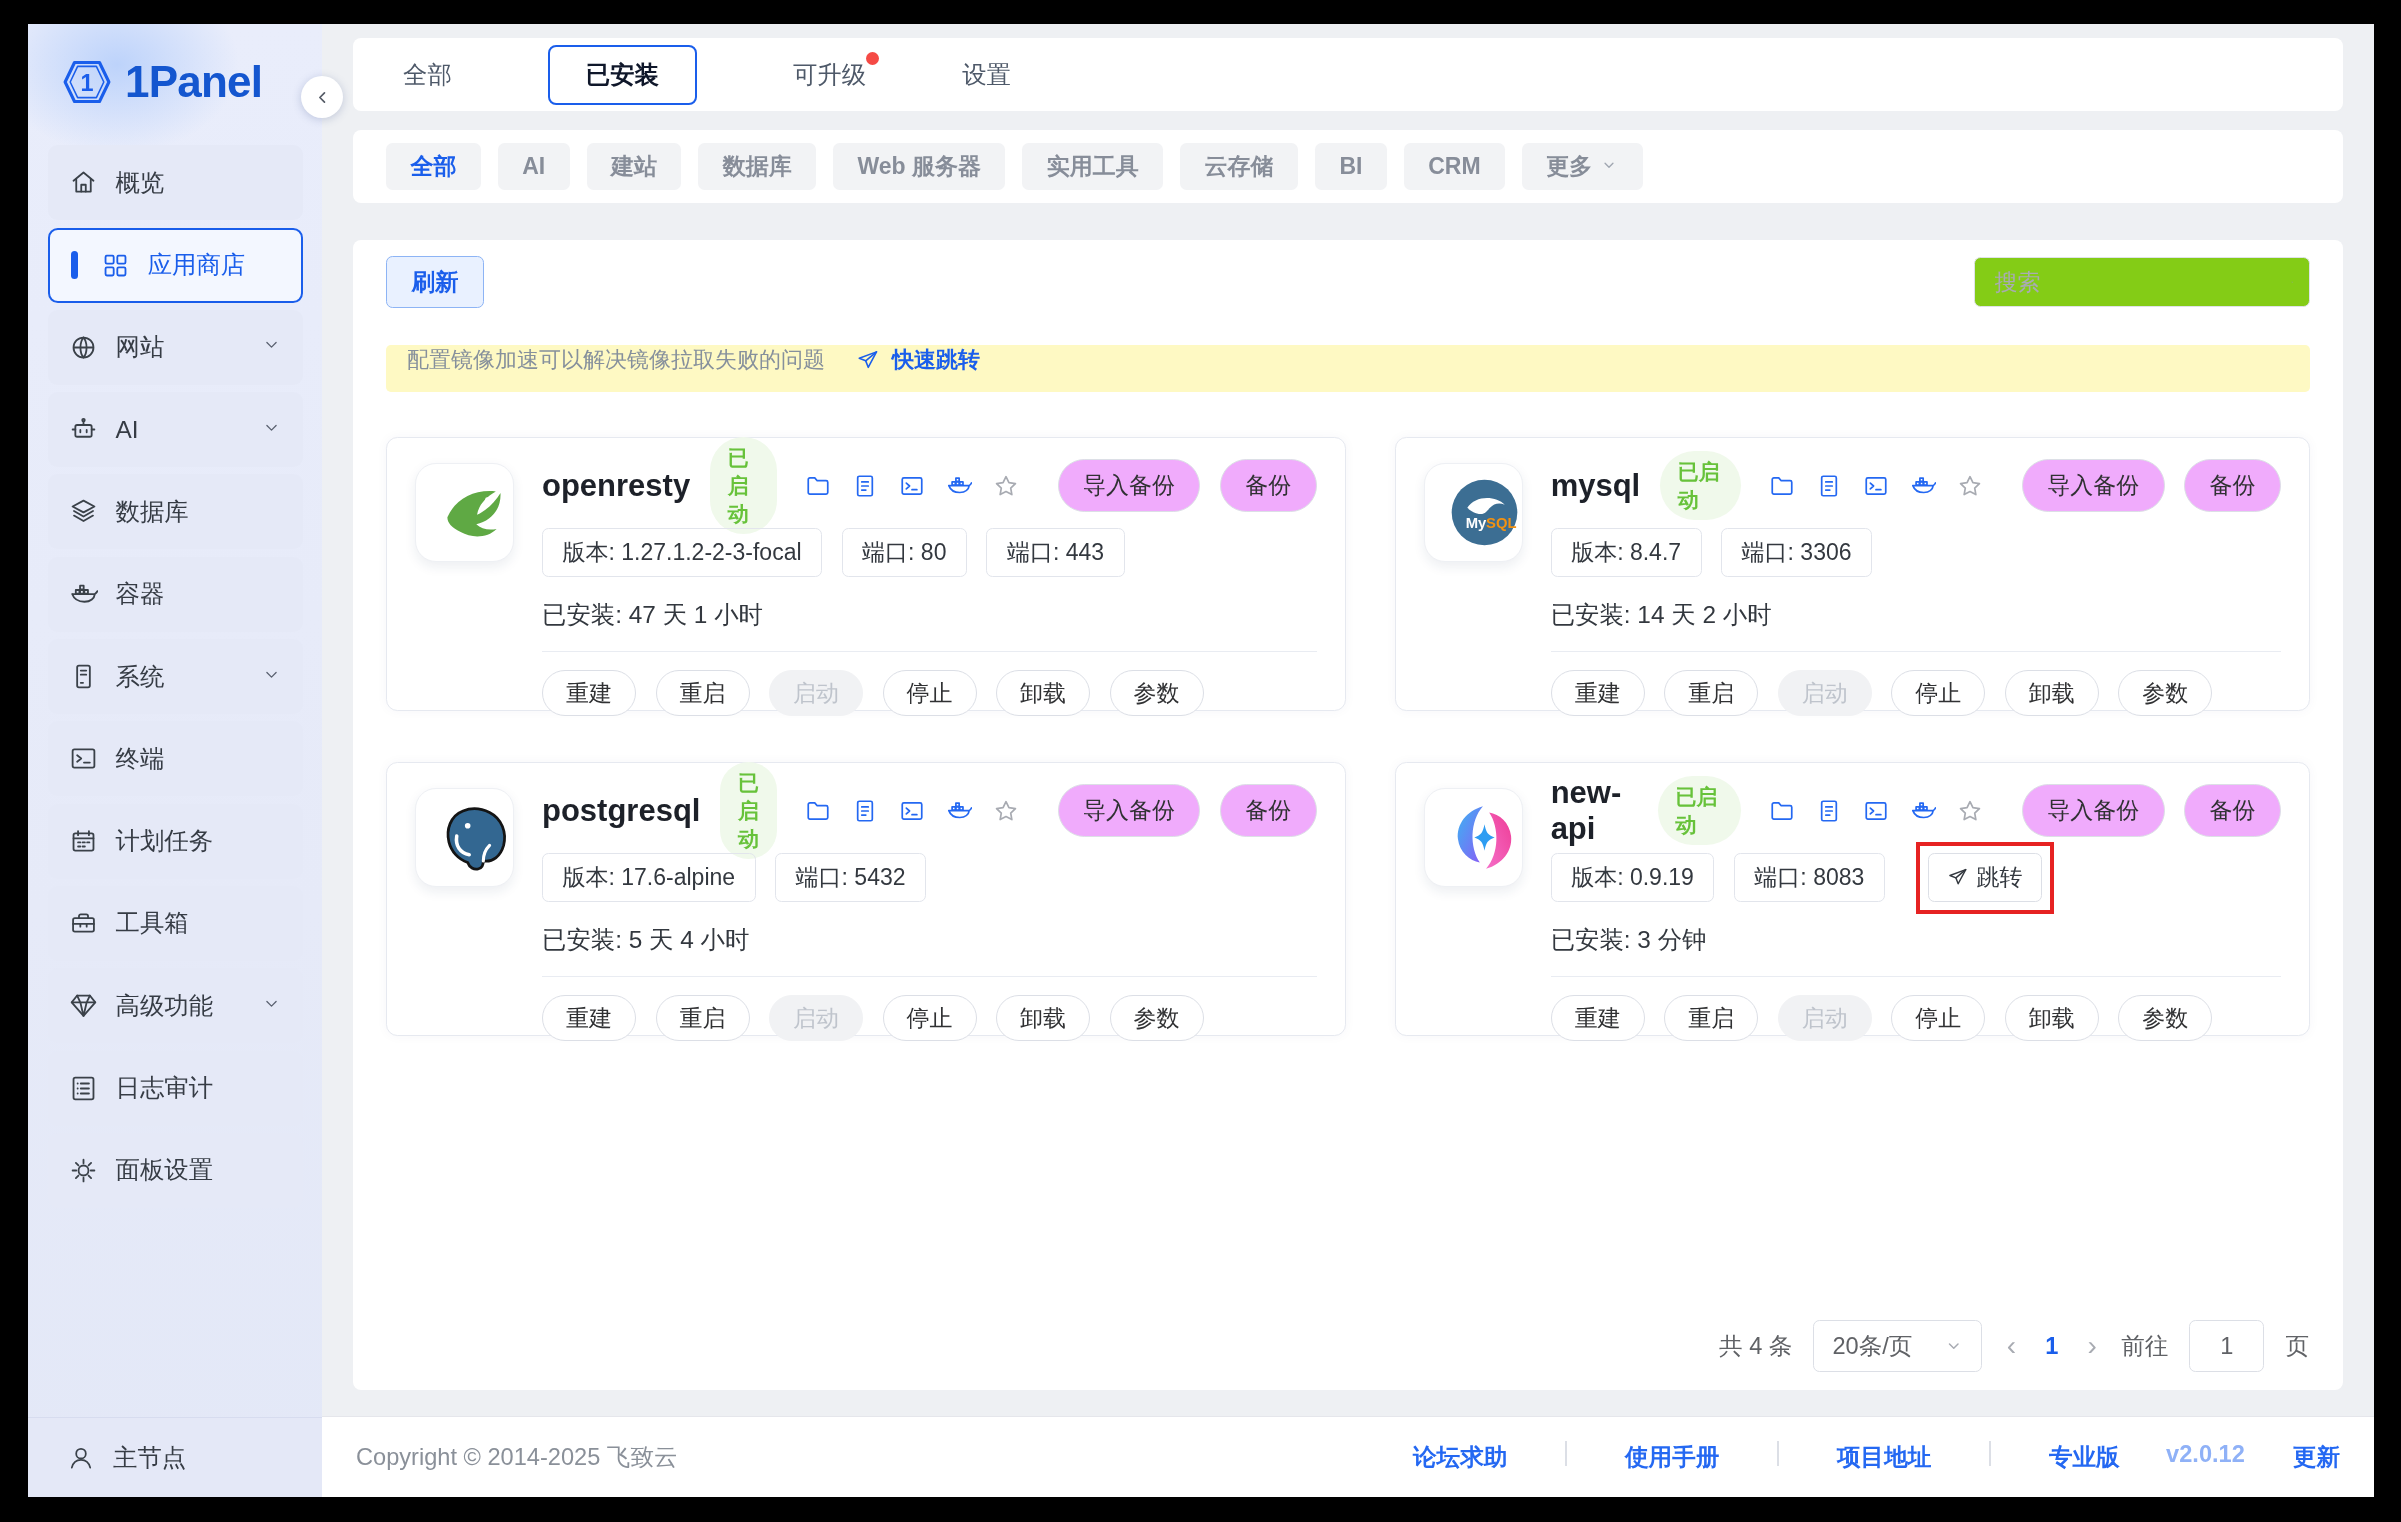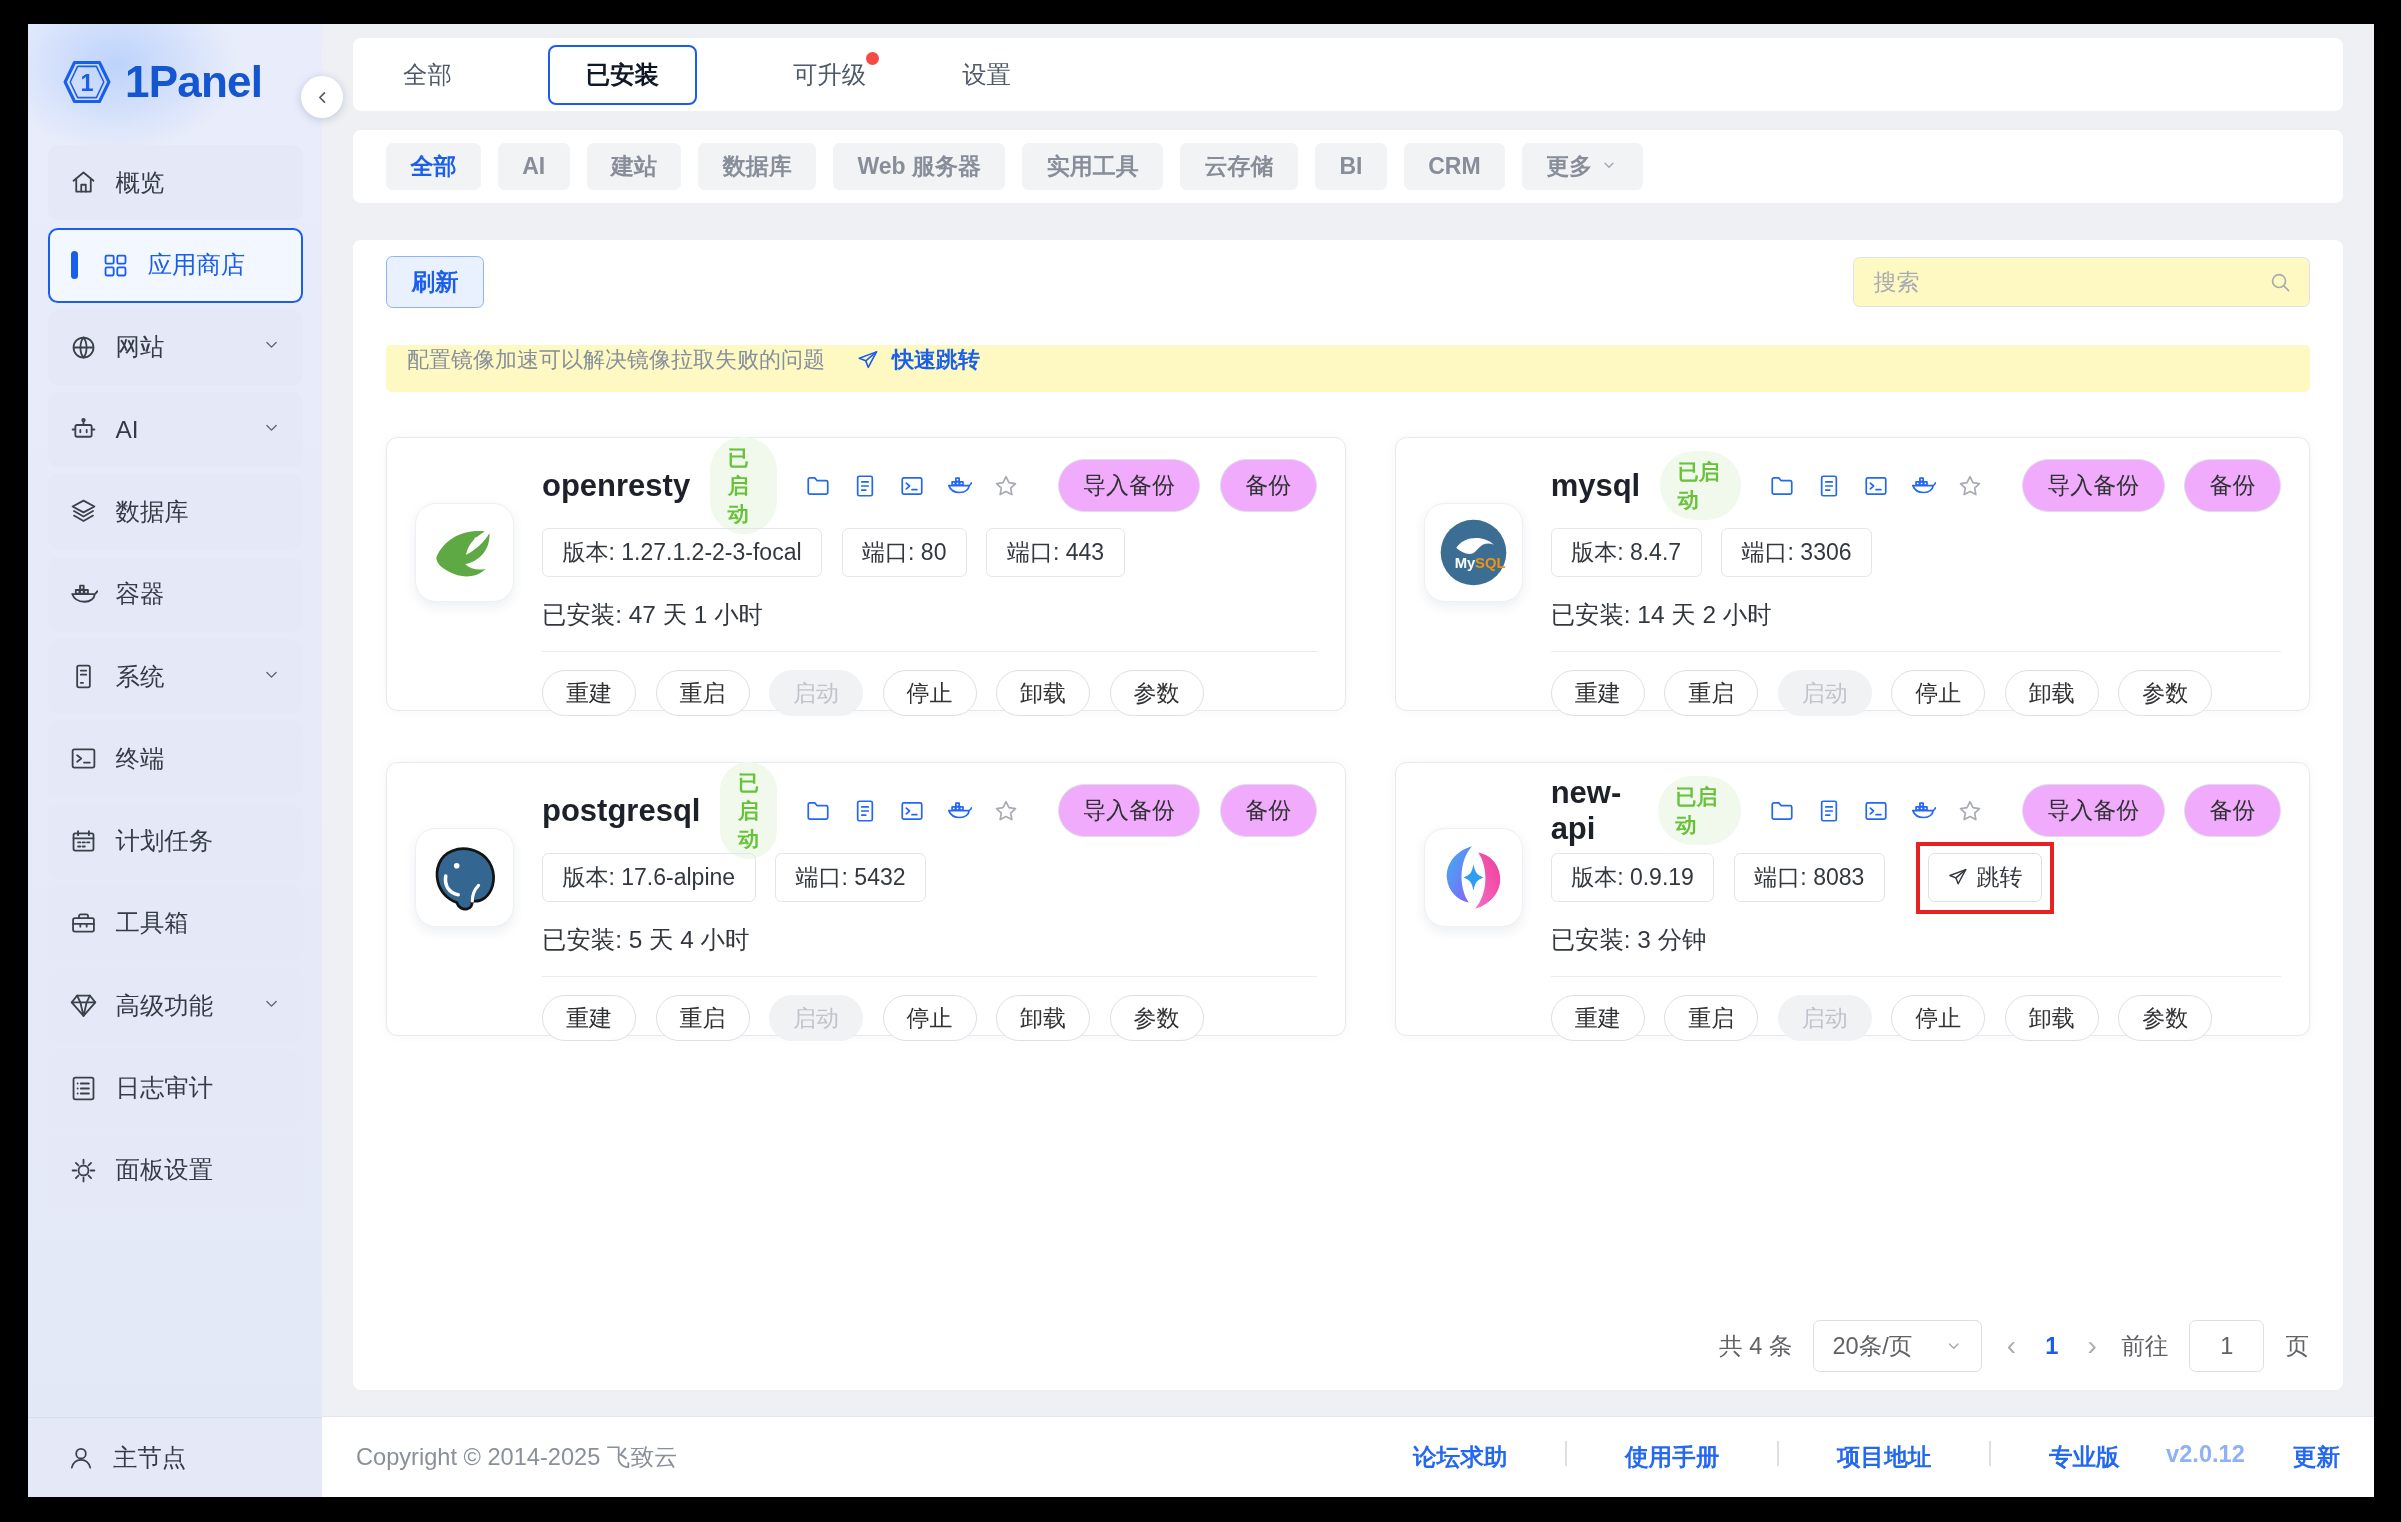--- a/index.html
+++ b/index.html
@@ -34,32 +34,32 @@
   .tab-dot { position:absolute; top:-6.5px; right:-13px; width:13px; height:13px; border-radius:50%; background:#f54a45; }
 
   .chips-panel { background:#fff; border-radius:8.1px; height:73px; margin-top:18.7px; display:flex; align-items:center; padding:0 33px; gap:17px; }
   .chip { background:#f2f3f5; color:#878d99; font-size:23px; font-weight:600; border-radius:6.5px; height:47px; display:flex; align-items:center; padding:0 24.4px; cursor:pointer; gap:8.1px; }
   .chip.active { color:#1a5eeb; }
   .chip .chev svg { width:18px; height:18px; stroke:#a0a6b1; fill:none; stroke-width:2.4; stroke-linecap:round; stroke-linejoin:round; }
 
   .main-panel { background:#fff; border-radius:8.1px; margin-top:37px; height:1150px; padding:16.3px 33px; position:relative; }
   .panel-toolbar { display:flex; align-items:center; justify-content:space-between; }
   .refresh-btn { height:52px; padding:0 24.4px; background:#e9f1ff; border:1.6px solid #8db4f5; border-radius:6.5px; color:#1a5eeb; font-size:23.6px; font-weight:600; display:flex; align-items:center; cursor:pointer; }
-  .search-box { width:457px; height:50px; border:1.6px solid #dfe2e8; border-radius:6.5px; display:flex; align-items:center; padding:0 16.3px 0 19.5px; background:#fef9c3; }
+  .search-box { width:336px; height:50px; border:1.6px solid #dfe2e8; border-radius:6.5px; display:flex; align-items:center; padding:0 16.3px 0 19.5px; background:#84cc16; }
   .search-box input { flex:1; border:none; outline:none; font-size:23px; color:#303133; font-family:inherit; background:transparent; }
   .search-box input::placeholder { color:#a8abb2; }
   .search-box svg { width:24.4px; height:24.4px; stroke:#a8abb2; fill:none; stroke-width:2.2; stroke-linecap:round; }
 
   .notice { margin-top:37px; height:47px; background:#fef9c3; border-radius:4.9px; display:flex; align-items:flex-start; padding:0 21px; gap:31px; font-size:22px; color:#86909c;font-family:Liberation Mono, monospace; }
   .notice-link { display:flex; align-items:center; gap:13px; color:#1a5eeb; font-weight:700; cursor:pointer; }
   .notice-link svg { width:23px; height:23px; stroke:#1a5eeb; fill:none; stroke-width:2.2; stroke-linejoin:round; stroke-linecap:round; }
 
   .cards { margin-top:45px; display:grid; grid-template-columns:1fr 1fr; gap:51px 49px; }
   .card { border:0.8px solid #e6e9f0; border-radius:11.4px; height:274px; padding:24.4px 28px; box-shadow:0 0 11.4px rgba(30,50,90,.04); display:flex; gap:28px; background:#fff; }
-  .app-icon { width:99px; height:99px; flex:0 0 99px; border-radius:21px; border:0.8px solid #eef0f4; box-shadow:0 4.9px 11.4px rgba(30,50,90,.08); background:#fff; display:flex; align-items:center; justify-content:center; overflow:hidden;margin-top:40px; }
+  .app-icon { width:99px; height:99px; flex:0 0 99px; border-radius:21px; border:0.8px solid #eef0f4; box-shadow:0 4.9px 11.4px rgba(30,50,90,.08); background:#fff; display:flex; align-items:center; justify-content:flex-end; overflow:hidden; }
   .card-body { flex:1; min-width:0; display:flex; flex-direction:column; }
   .crow1 { display:flex; align-items:center; gap:19.5px; height:46px; }
   .app-name { font-size:31px; font-weight:700; color:#1d2129; }
   .status-pill { background:#f0f9eb; color:#67c23a; font-size:21px; font-weight:600; border-radius:813px; padding:6.5px 18px; }
   .icon-row { display:flex; align-items:center; gap:21px; margin-left:8.1px; }
   .icon-row .ci { width:26px; height:26px; cursor:pointer; }
   .icon-row svg { width:26px; height:26px; stroke:#2468f2; fill:none; stroke-width:2.1; stroke-linecap:round; stroke-linejoin:round; }
   .icon-row .star svg { stroke:#a8abb2; }
   .crow1 .spacer { flex:1; }
   .pill-btn { border:1.6px solid #dcdfe6; border-radius:813px; background:#f0abfc; font-size:23px; color:#303133; padding:9.8px 24.4px; cursor:pointer; white-space:nowrap; }

